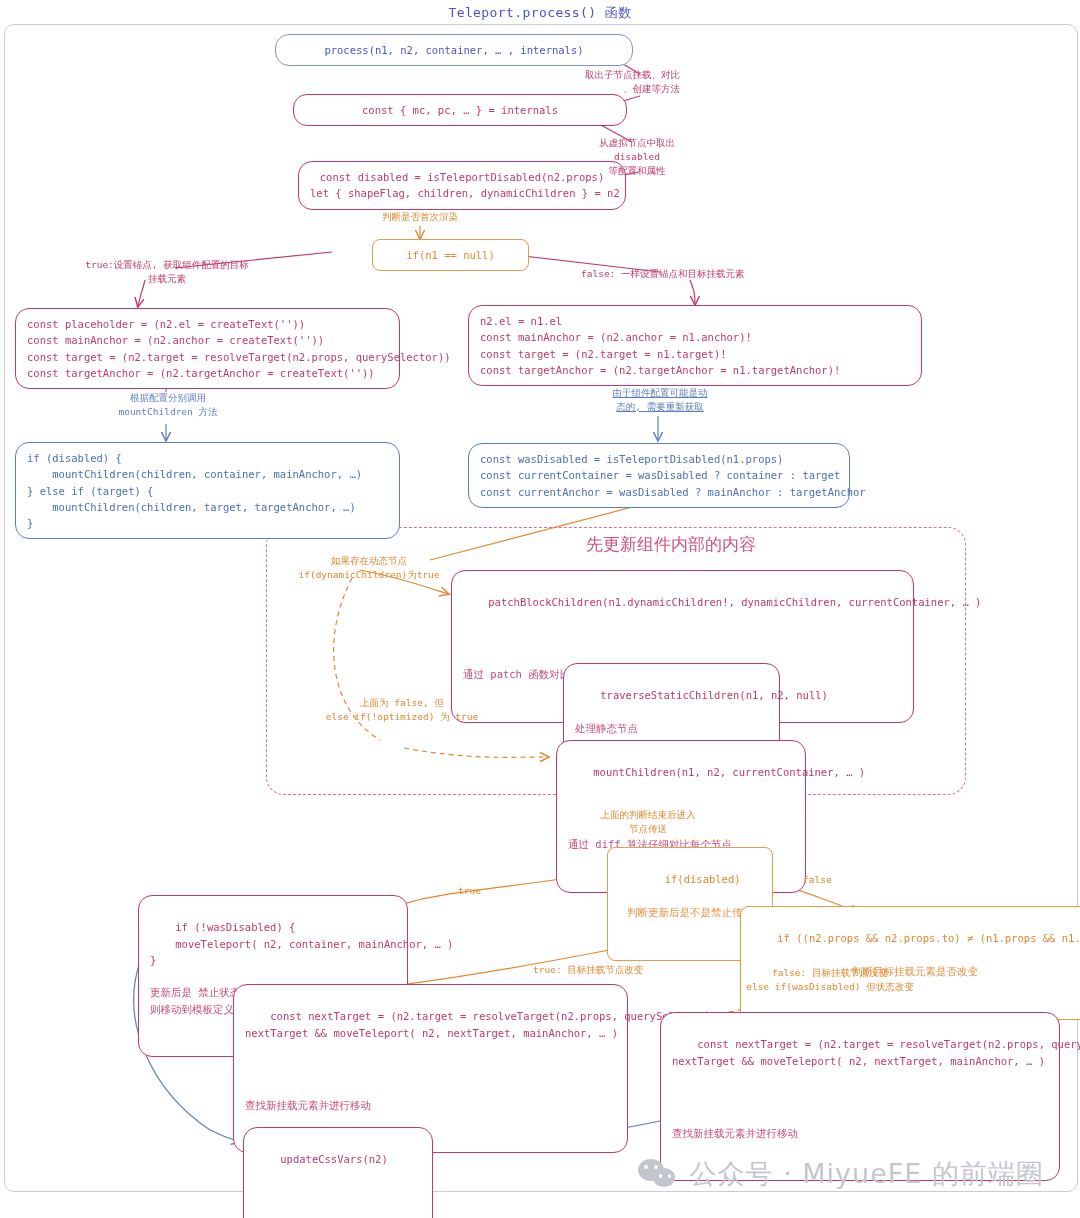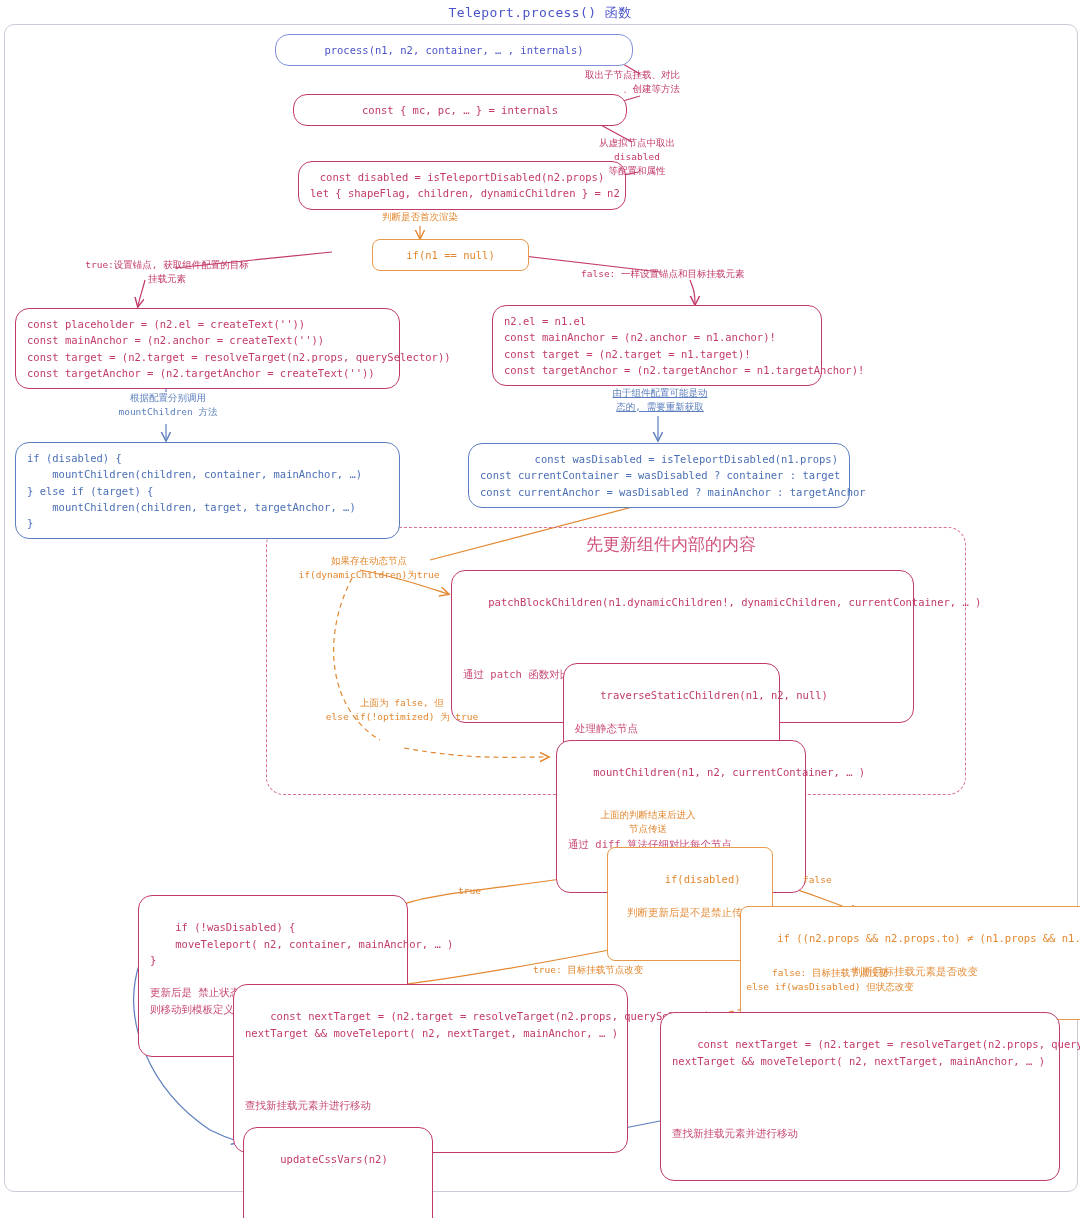--- a/index.html
+++ b/index.html
@@ -169,32 +169,32 @@
   <div class="node center" style="left:258px;top:161px;width:328px;">const disabled = isTeleportDisabled(n2.props)
 let { shapeFlag, children, dynamicChildren } = n2</div>
 
   <div class="node orange center" style="left:332px;top:239px;width:157px;">if(n1 == null)</div>
 
   <div class="node" style="left:15px;top:308px;width:385px;">const placeholder = (n2.el = createText(''))
 const mainAnchor = (n2.anchor = createText(''))
 const target = (n2.target = resolveTarget(n2.props, querySelector))
 const targetAnchor = (n2.targetAnchor = createText(''))</div>
 
-  <div class="node" style="left:468px;top:305px;width:330px;margin-left:24px;">n2.el = n1.el
+  <div class="node" style="left:468px;top:305px;width:454px;">n2.el = n1.el
 const mainAnchor = (n2.anchor = n1.anchor)!
 const target = (n2.target = n1.target)!
 const targetAnchor = (n2.targetAnchor = n1.targetAnchor)!</div>
 
   <div class="node blue" style="left:15px;top:442px;width:385px;">if (disabled) {
     mountChildren(children, container, mainAnchor, …)
 } else if (target) {
     mountChildren(children, target, targetAnchor, …)
 }</div>
 
-  <div class="node blue" style="left:468px;top:443px;width:382px;text-align:right;">const wasDisabled = isTeleportDisabled(n1.props)
+  <div class="node blue" style="left:468px;top:443px;width:382px;">const wasDisabled = isTeleportDisabled(n1.props)
 const currentContainer = wasDisabled ? container : target
 const currentAnchor = wasDisabled ? mainAnchor : targetAnchor</div>
 
   <div class="node" style="left:451px;top:570px;width:463px;">
     <span>patchBlockChildren(n1.dynamicChildren!, dynamicChildren, currentContainer, … )</span>
     <span class="gap"></span>
     <span class="sub">通过 patch 函数对比每个动态子节点</span>
   </div>
 
   <div class="node" style="left:563px;top:663px;width:217px;">
@@ -277,14 +277,25 @@
 
   <div class="elabel orange" style="left:458px;top:884px;width:40px;">true</div>
 
   <div class="elabel orange" style="left:803px;top:873px;width:40px;">false</div>
 
   <div class="elabel orange" style="left:533px;top:963px;width:160px;">true: 目标挂载节点改变</div>
 
   <div class="elabel orange c" style="left:715px;top:966px;width:230px;">false: 目标挂载节点没变
 else if(wasDisabled) 但状态改变</div>
 
+  <div id="watermark">
+    <div id="wm-icon">
+      <div class="b1"></div>
+      <div class="b2"></div>
+      <div class="d" style="left:6px;top:6px;width:4px;height:4px;"></div>
+      <div class="d" style="left:16px;top:6px;width:4px;height:4px;"></div>
+      <div class="d" style="left:21px;top:15px;width:3.5px;height:3.5px;"></div>
+      <div class="d" style="left:30px;top:15px;width:3.5px;height:3.5px;"></div>
+    </div>
+    <span>公众号 · MiyueFE 的前端圈</span>
+  </div>
 
 </div>
 
 </body></html>

